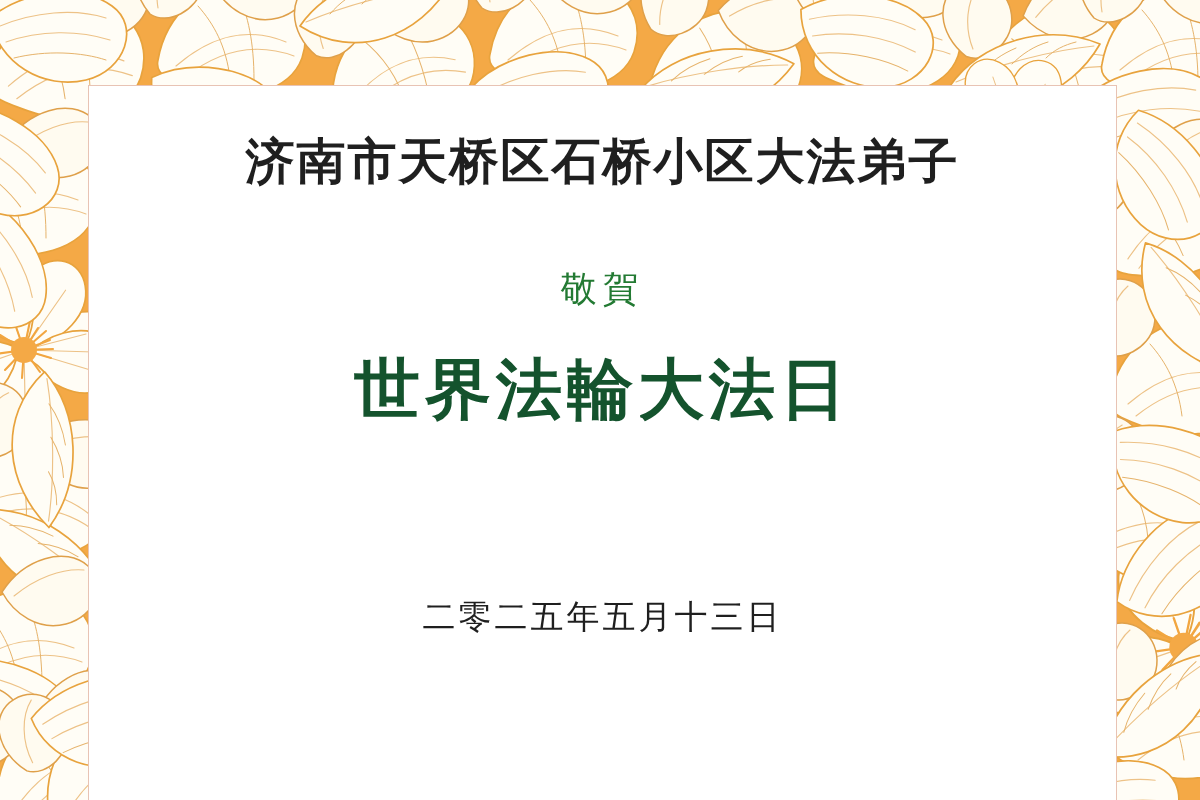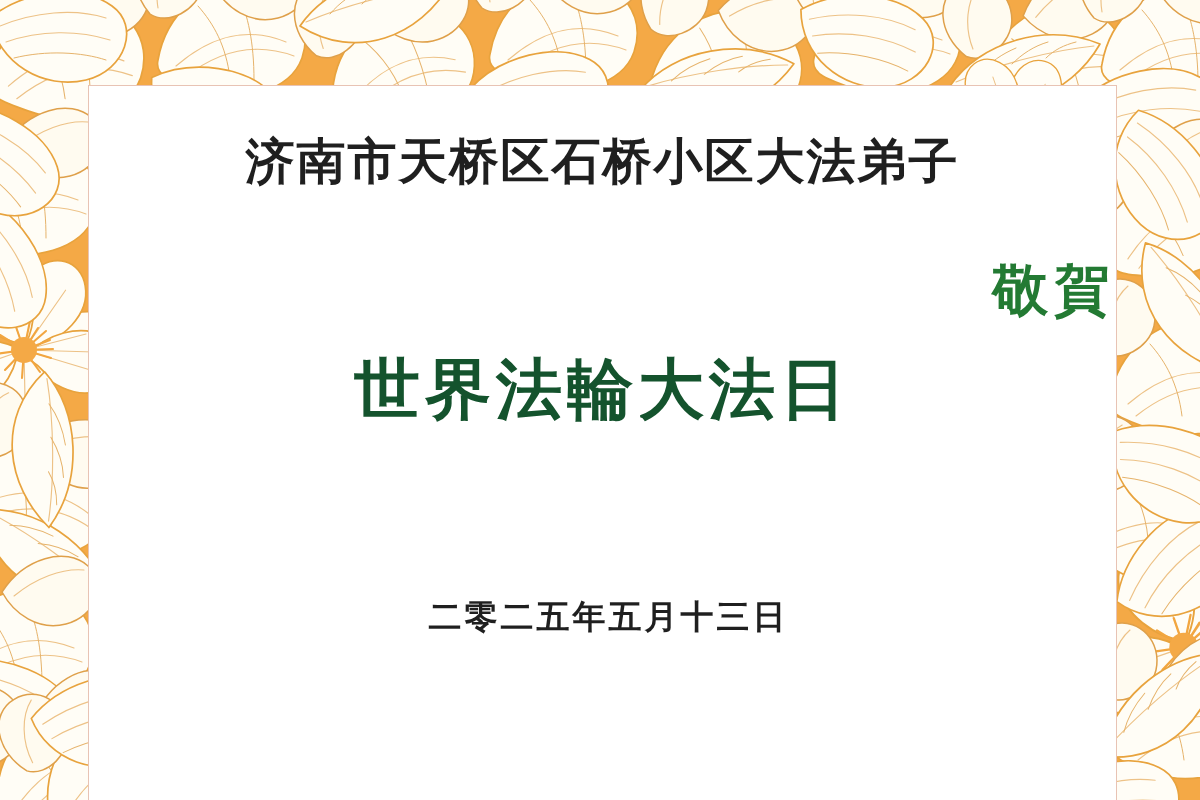--- a/index.html
+++ b/index.html
@@ -62,50 +62,48 @@
     line-height: 54px;
     color: #1F1F1F;
     font-weight: 700;
     letter-spacing: 2px;
     font-family: "DejaVu Serif", "Liberation Serif", serif;
   }
 
   
   #greeting-line {
     top: 172px;
-    font-size: 56px;
+    font-size: 36px;
     line-height: 62px;
     color: #237A33;
-    font-weight: 700;
+    font-weight: 400;
     letter-spacing: 6px;
     font-family: "DejaVu Serif", "Liberation Serif", serif;
-    text-align: right;
   }
 
   
   #headline-line {
     top: 266px;
     font-size: 66px;
     line-height: 74px;
     color: #14532d;
     font-weight: 700;
     letter-spacing: 5px;
     font-family: "DejaVu Serif", "Liberation Serif", serif;
   }
 
   
   #date-line {
     top: 512px;
     font-size: 33px;
     line-height: 38px;
     color: #1F1F1F;
-    font-weight: 700;
+    font-weight: 400;
     letter-spacing: 3px;
     font-family: "DejaVu Serif", "Liberation Serif", serif;
-    padding-left: 6px;
   }
 </style>
 </head>
 <body>
 
 <div id="poster">
 
   <svg id="floral-backdrop" viewBox="0 0 1200 800" preserveAspectRatio="none" xmlns="http://www.w3.org/2000/svg">
     <defs>
       <style>

